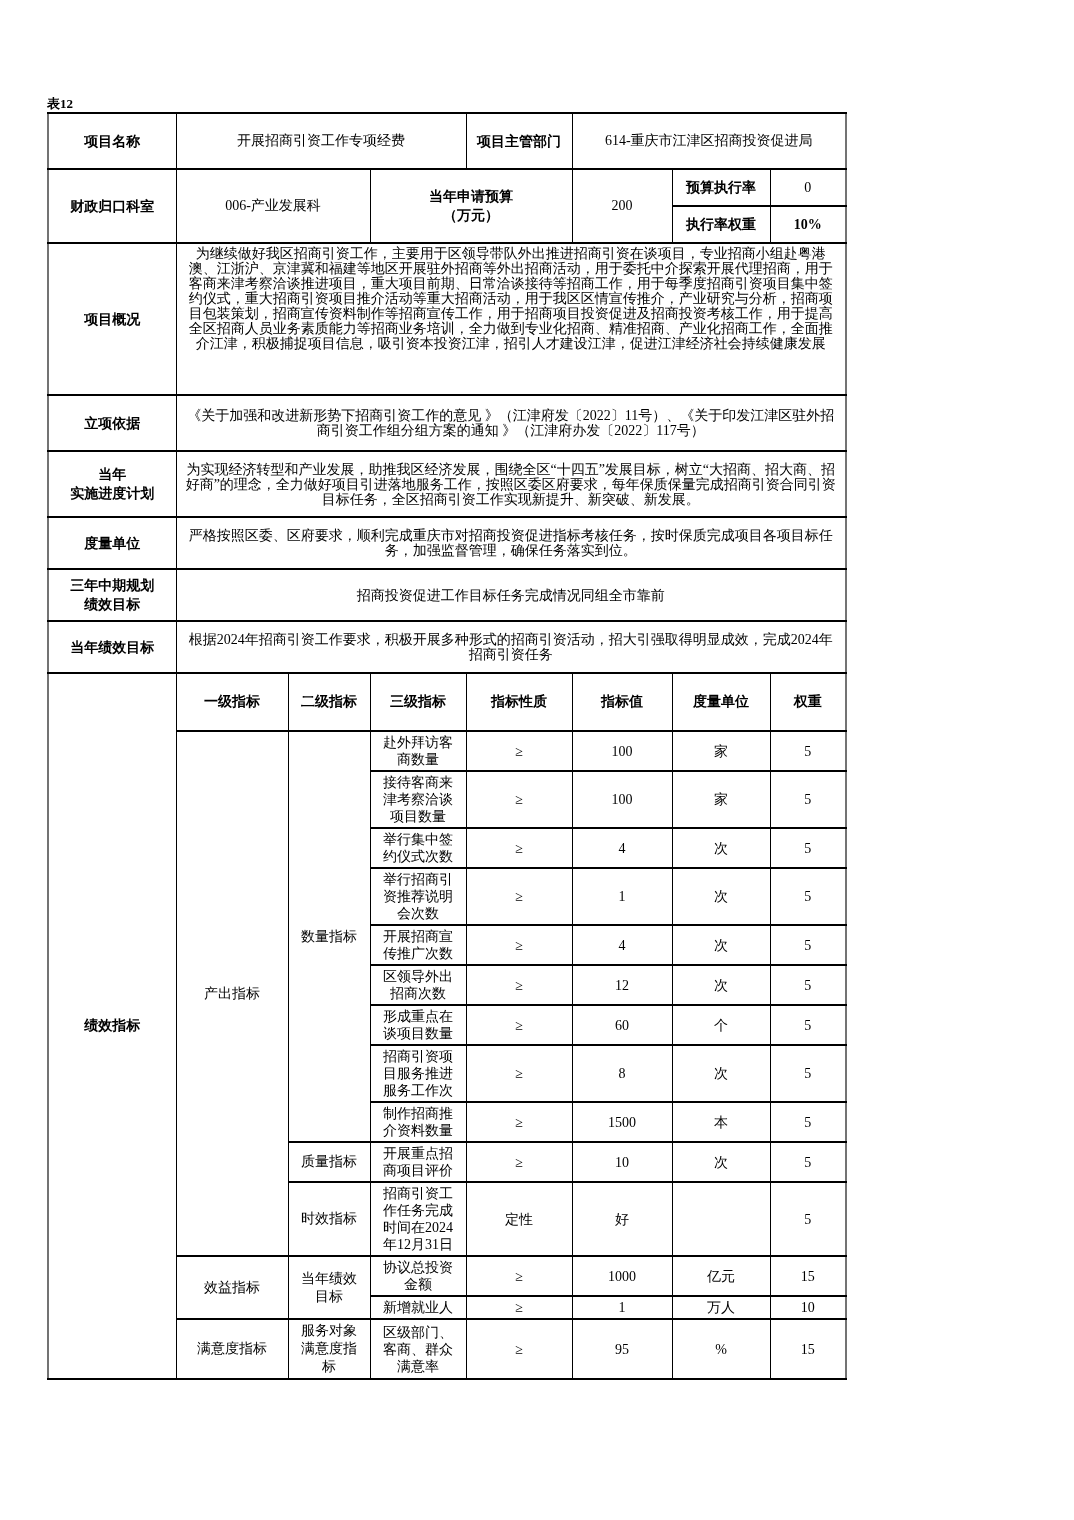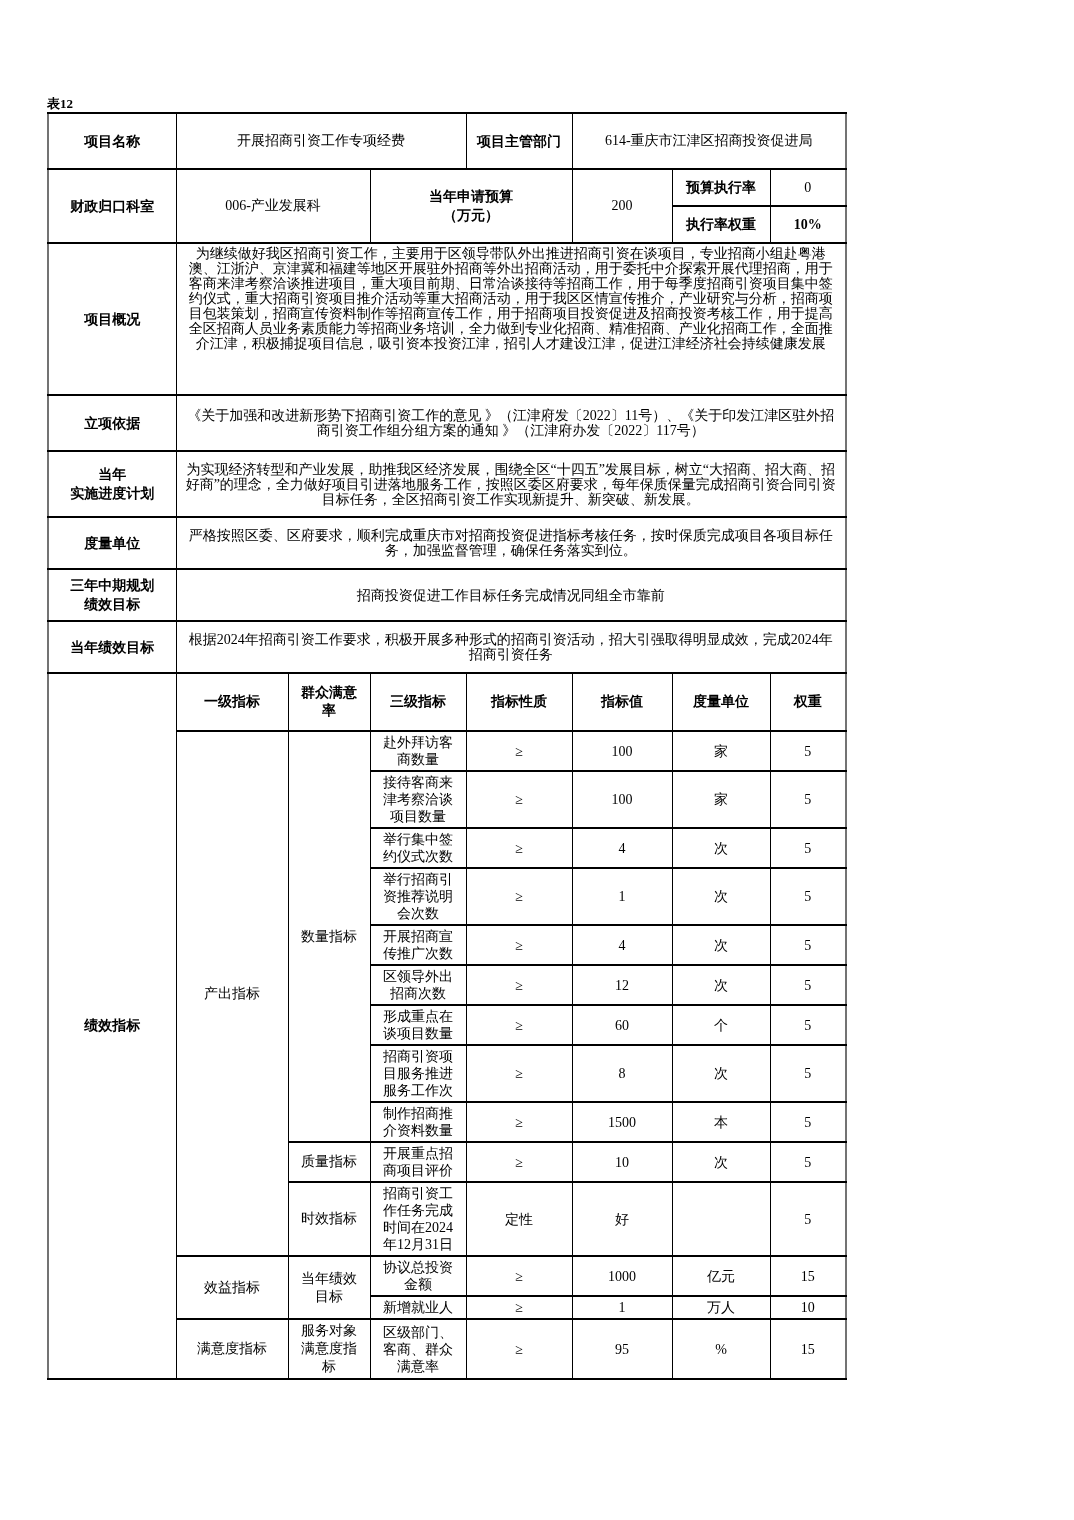--- a/index.html
+++ b/index.html
@@ -102,21 +102,21 @@
       </tr>
 
       <tr class="r-annual">
         <td class="lbl">当年绩效目标</td>
         <td colspan="7" class="txt">根据2024年招商引资工作要求，积极开展多种形式的招商引资活动，招大引强取得明显成效，完成2024年招商引资任务</td>
       </tr>
 
       <tr>
         <td class="big-lbl" rowspan="15">绩效指标</td>
         <td class="hd">一级指标</td>
-        <td class="hd">群众满意率</td>
+        <td class="hd">二级指标</td>
         <td class="hd">三级指标</td>
         <td class="hd">指标性质</td>
         <td class="hd">指标值</td>
         <td class="hd">度量单位</td>
         <td class="hd">权重</td>
       </tr>
 
       <tr>
         <td rowspan="11">产出指标</td>
         <td rowspan="9">数量指标</td>

